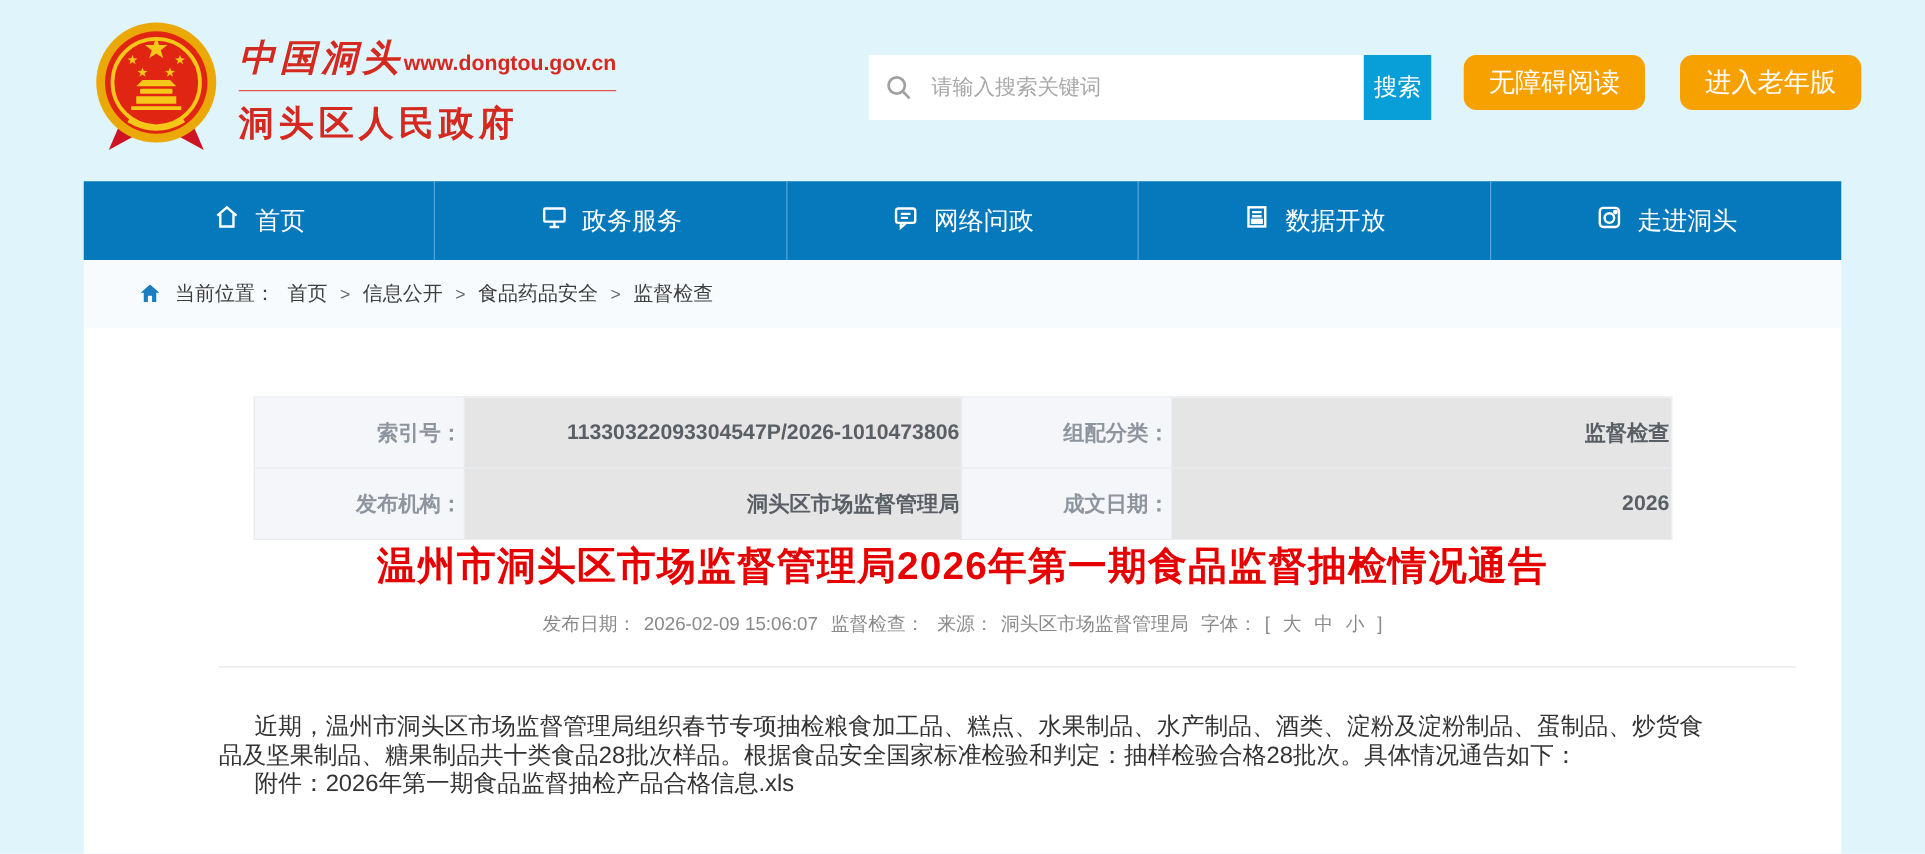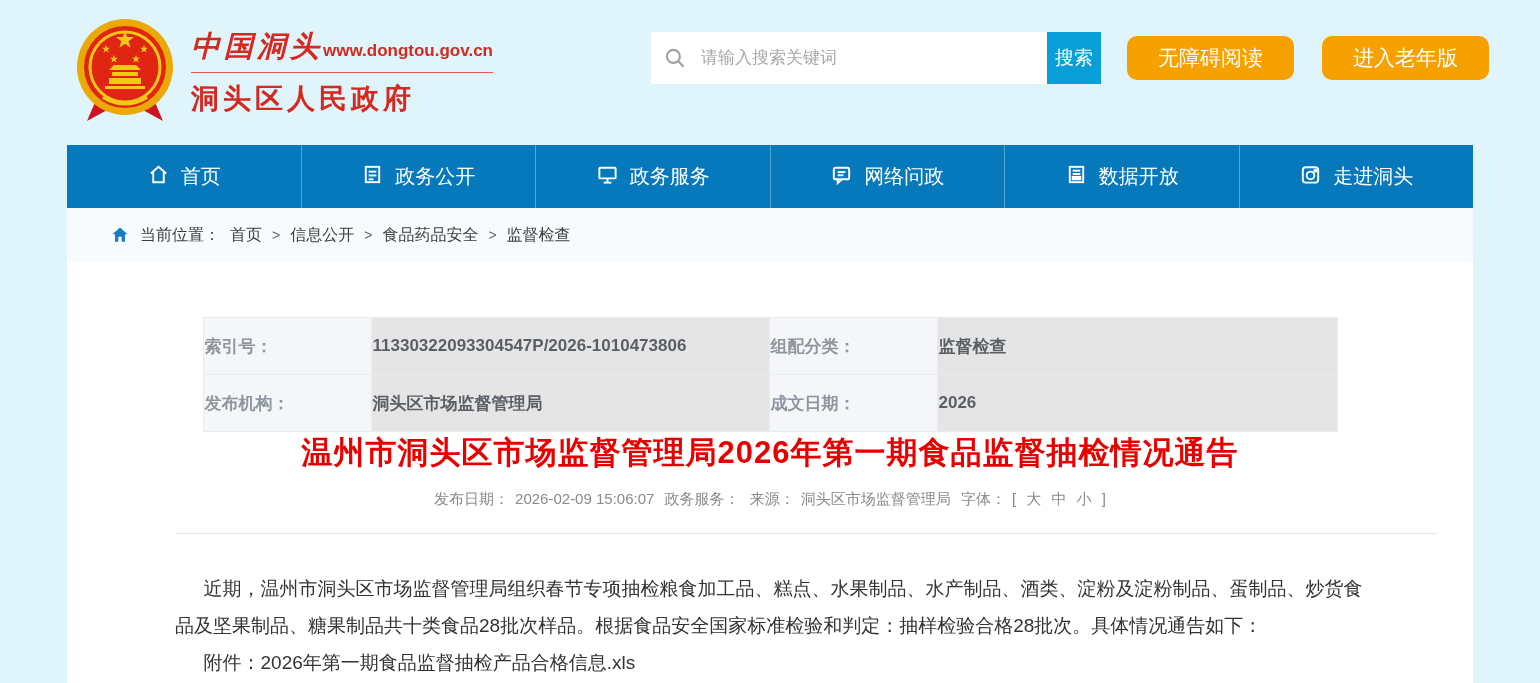--- a/index.html
+++ b/index.html
@@ -13,58 +13,58 @@
 
   
   .site-header { height:145px; position:relative; display:flex; align-items:center; }
   .logo-block { display:flex; align-items:center; gap:14px; margin-left:6px; cursor:pointer; }
   .logo-text { display:flex; flex-direction:column; }
   .logo-row1 { display:flex; align-items:baseline; gap:0; border-bottom:1px solid #e2574d; padding-bottom:5px; }
   .brand-cn { font-family:"DejaVu Serif", serif; font-style:italic; font-weight:bold; font-size:29px; color:#d5281e; letter-spacing:4px; }
   .brand-url { font-size:17px; font-weight:bold; color:#d5281e; }
   .site-name { font-size:28px; font-weight:bold; color:#d5281e; letter-spacing:4px; margin-top:7px; }
 
-  .header-right { position:absolute; right:-16px; top:32px; display:flex; align-items:center; }
+  .header-right { position:absolute; right:-16px; top:44px; display:flex; }
   .search-box { display:flex; align-items:center; width:450px; height:52px; background:#fff; }
   .search-icon { width:48px; display:flex; align-items:center; justify-content:center; }
   .search-input { flex:1; border:none; outline:none; font-size:17px; color:#333; height:100%; background:transparent; font-family:"Liberation Sans",sans-serif; }
   .search-input::placeholder { color:#a8a8a8; }
   .search-btn { width:54px; height:52px; background:#089fd8; color:#fff; border:none; font-size:19px; cursor:pointer; font-family:"Liberation Sans",sans-serif; }
-  .pill { height:44px; padding:0 31px; background:#f7a100; color:#fff; font-size:21px; border-radius:10px; display:flex; align-items:center; cursor:pointer; white-space:nowrap; }
+  .pill { height:44px; padding:0 20px; background:#f7a100; color:#fff; font-size:21px; border-radius:10px; display:flex; align-items:center; cursor:pointer; white-space:nowrap; }
   .pill-1 { margin-left:26px; }
   .pill-2 { margin-left:28px; }
 
   
   .main-nav { height:63px; background:#0679bd; display:flex; }
   .nav-item { flex:1; display:flex; align-items:center; justify-content:center; gap:11px; color:#fff; font-size:20px; cursor:pointer; border-left:1px solid rgba(255,255,255,.32); }
   .nav-item:first-child { border-left:none; }
 
   
   .breadcrumb { height:54px; background:#f8fbfd; display:flex; align-items:center; padding-left:43px; font-size:16px; color:#3d3d3d; }
   .breadcrumb .home-ic { margin-right:10px; display:flex; }
   .crumb { cursor:pointer; margin:0 4px; }
   .crumb-sep { color:#666; margin:0 6px; font-size:14px; }
   .crumb-prefix { margin-right:6px; }
 
   
   .content { background:#fff; min-height:421px; padding-bottom:30px; }
 
   .info-table { width:1135px; margin:0 auto; border-collapse:collapse; position:relative; top:55px; margin-bottom:55px; }
-  .info-table td { border:1px solid #e9ecef; height:57px; text-align:left; font-size:17px; font-weight:bold; }
+  .info-table td { border:1px solid #e9ecef; height:57px; text-align:right; font-size:17px; font-weight:bold; }
   .info-table td.lbl { background:#f4f6f9; color:#8f959e; width:168px; }
   .info-table td.val { background:#e5e5e5; color:#5a5f66; }
   .info-table td.val-wide { width:400px; }
 
   .doc-title { text-align:center; color:#e60000; font-size:31px; font-weight:bold; margin:18px 30px 0; letter-spacing:1px; }
   .doc-meta { text-align:center; color:#8a8a8a; font-size:15px; margin-top:16px; }
   .doc-meta span { margin:0 3px; }
   .font-size-ctl { cursor:pointer; }
   .divider { border:none; border-top:1px solid #e3e6ea; margin:24px 36px 0 108px; }
 
-  .doc-body { margin:36px 100px 0 108px; font-size:19px; color:#333; line-height:37px; }
+  .doc-body { margin:36px 100px 0 108px; font-size:19px; color:#333; line-height:23px; }
   .doc-body p { margin:0; text-indent:1.5em; }
   .attachment-link { color:#333; cursor:pointer; text-decoration:none; }
 </style>
 </head>
 <body>
 
 <div class="container">
 
   <header class="site-header">
     <div class="logo-block">
@@ -123,31 +123,20 @@
         <svg width="23" height="23" viewBox="0 0 24 24" fill="none" stroke="#fff" stroke-width="2">
           <path d="M4 11 L12 4 L20 11"></path>
             <path d="M6.5 9.5 V20 H17.5 V9.5"></path>
         </svg>
       </span>
       <span>首页</span>
     </div>
     <div class="nav-item">
       <span>
         <svg width="23" height="23" viewBox="0 0 24 24" fill="none" stroke="#fff" stroke-width="2">
-          <rect x="5" y="4" width="14" height="16"></rect>
-            <line x1="8" y1="9" x2="16" y2="9"></line>
-          <line x1="8" y1="13" x2="16" y2="13"></line>
-            <line x1="8" y1="17" x2="13" y2="17"></line>
-        </svg>
-      </span>
-      <span>政务公开</span>
-    </div>
-    <div class="nav-item">
-      <span>
-        <svg width="23" height="23" viewBox="0 0 24 24" fill="none" stroke="#fff" stroke-width="2">
           <rect x="3.5" y="5" width="17" height="11" rx="1"></rect>
             <line x1="12" y1="16" x2="12" y2="20"></line>
           <line x1="8" y1="20.5" x2="16" y2="20.5"></line>
         </svg>
       </span>
       <span>政务服务</span>
     </div>
     <div class="nav-item">
       <span>
         <svg width="23" height="23" viewBox="0 0 24 24" fill="none" stroke="#fff" stroke-width="2">
@@ -214,21 +203,21 @@
           <td class="lbl">成文日期：</td>
           <td class="val val-wide">2026</td>
         </tr>
       </tbody>
     </table>
 
     <h1 class="doc-title">温州市洞头区市场监督管理局2026年第一期食品监督抽检情况通告</h1>
 
     <div class="doc-meta">
       <span>发布日期：</span><span>2026-02-09 15:06:07</span>
-      <span>政务服务：</span>
+      <span>监督检查：</span>
       <span>来源：</span><span>洞头区市场监督管理局</span>
       <span>字体：</span><span>[</span>
       <span class="font-size-ctl">大</span>
       <span class="font-size-ctl">中</span>
       <span class="font-size-ctl">小</span>
       <span>]</span>
     </div>
 
     <hr class="divider">
 

